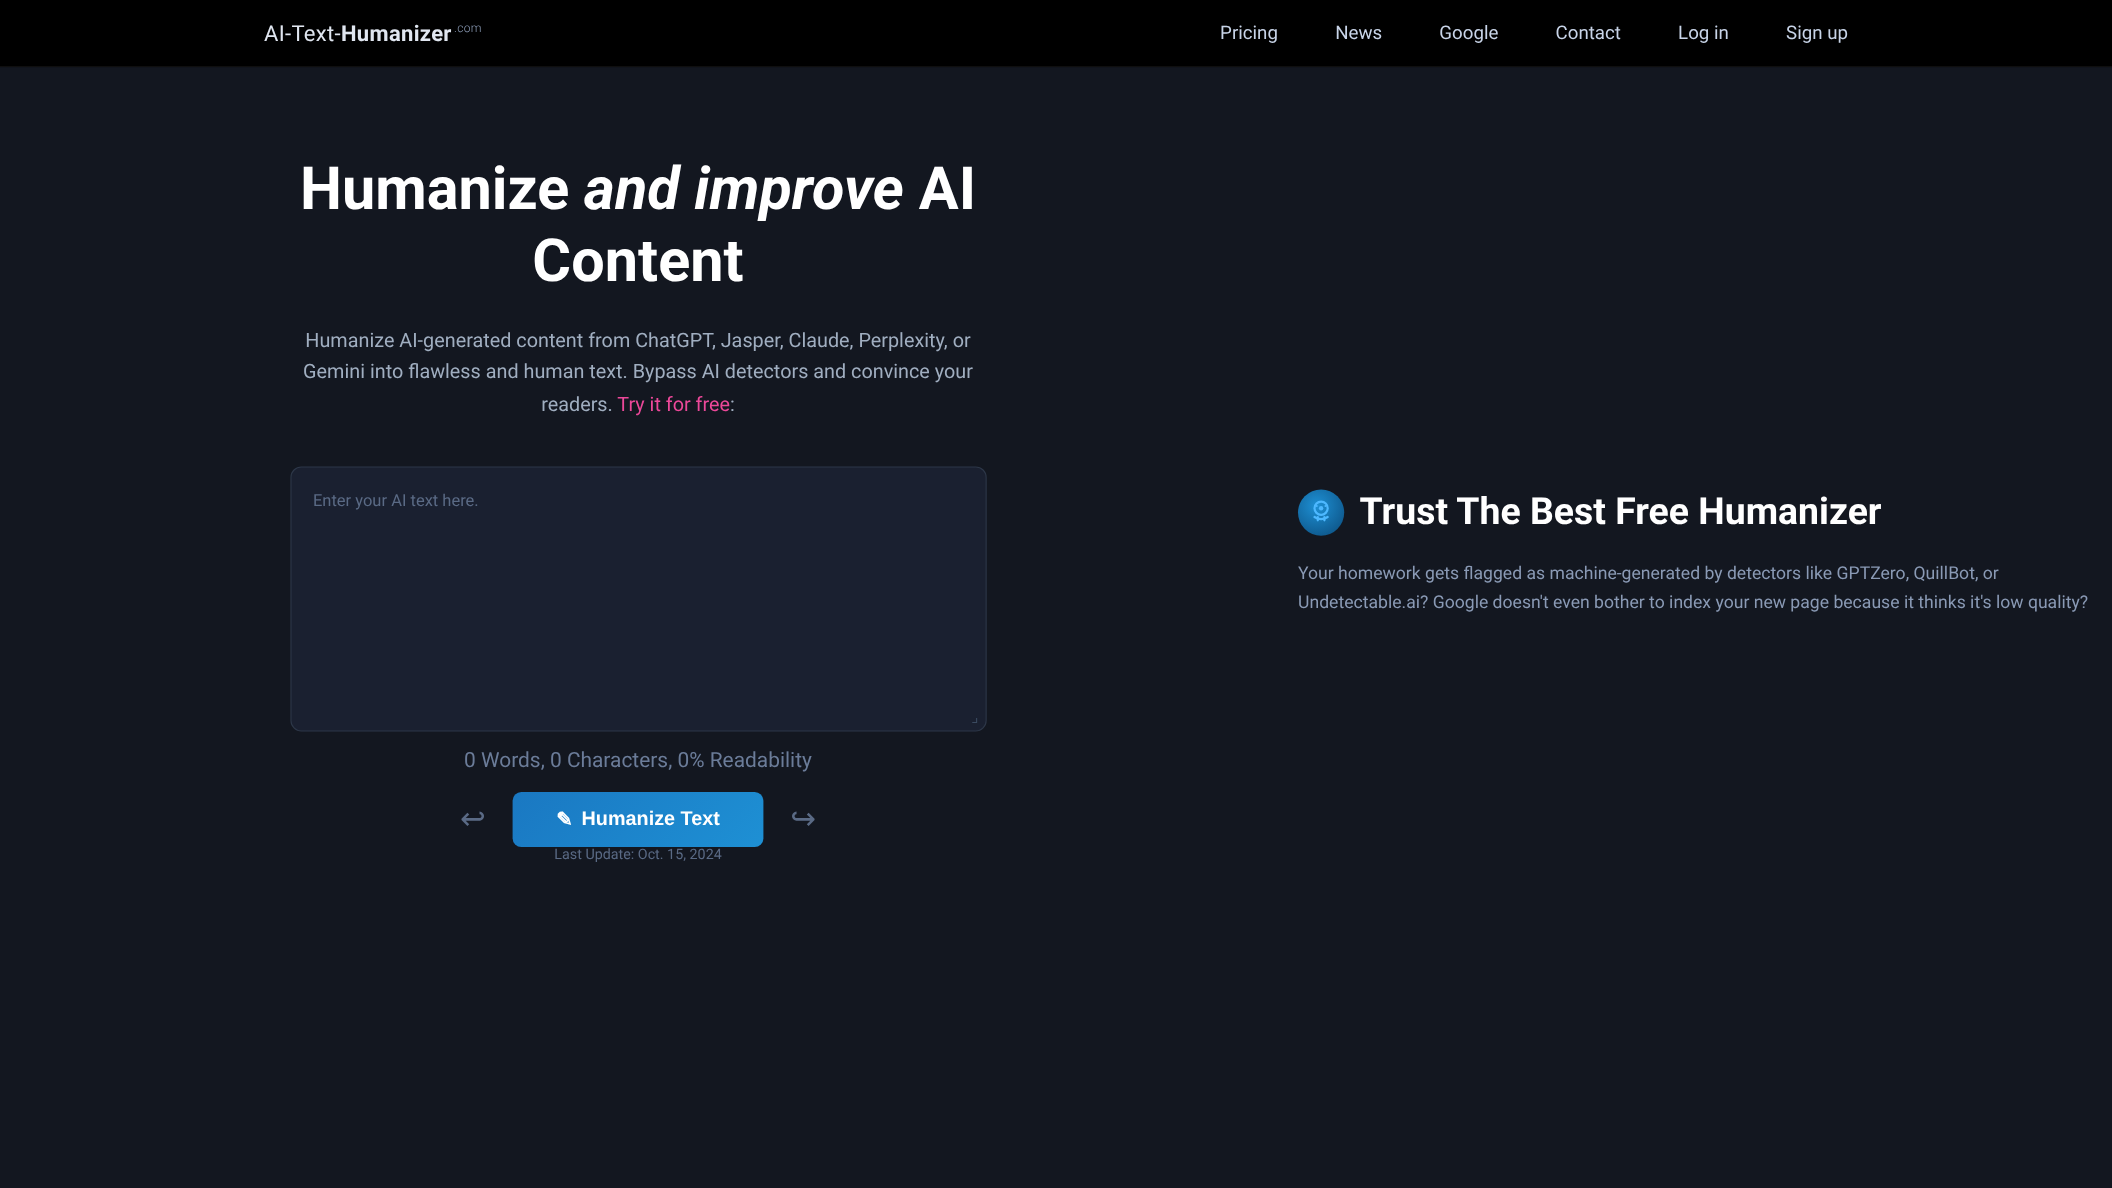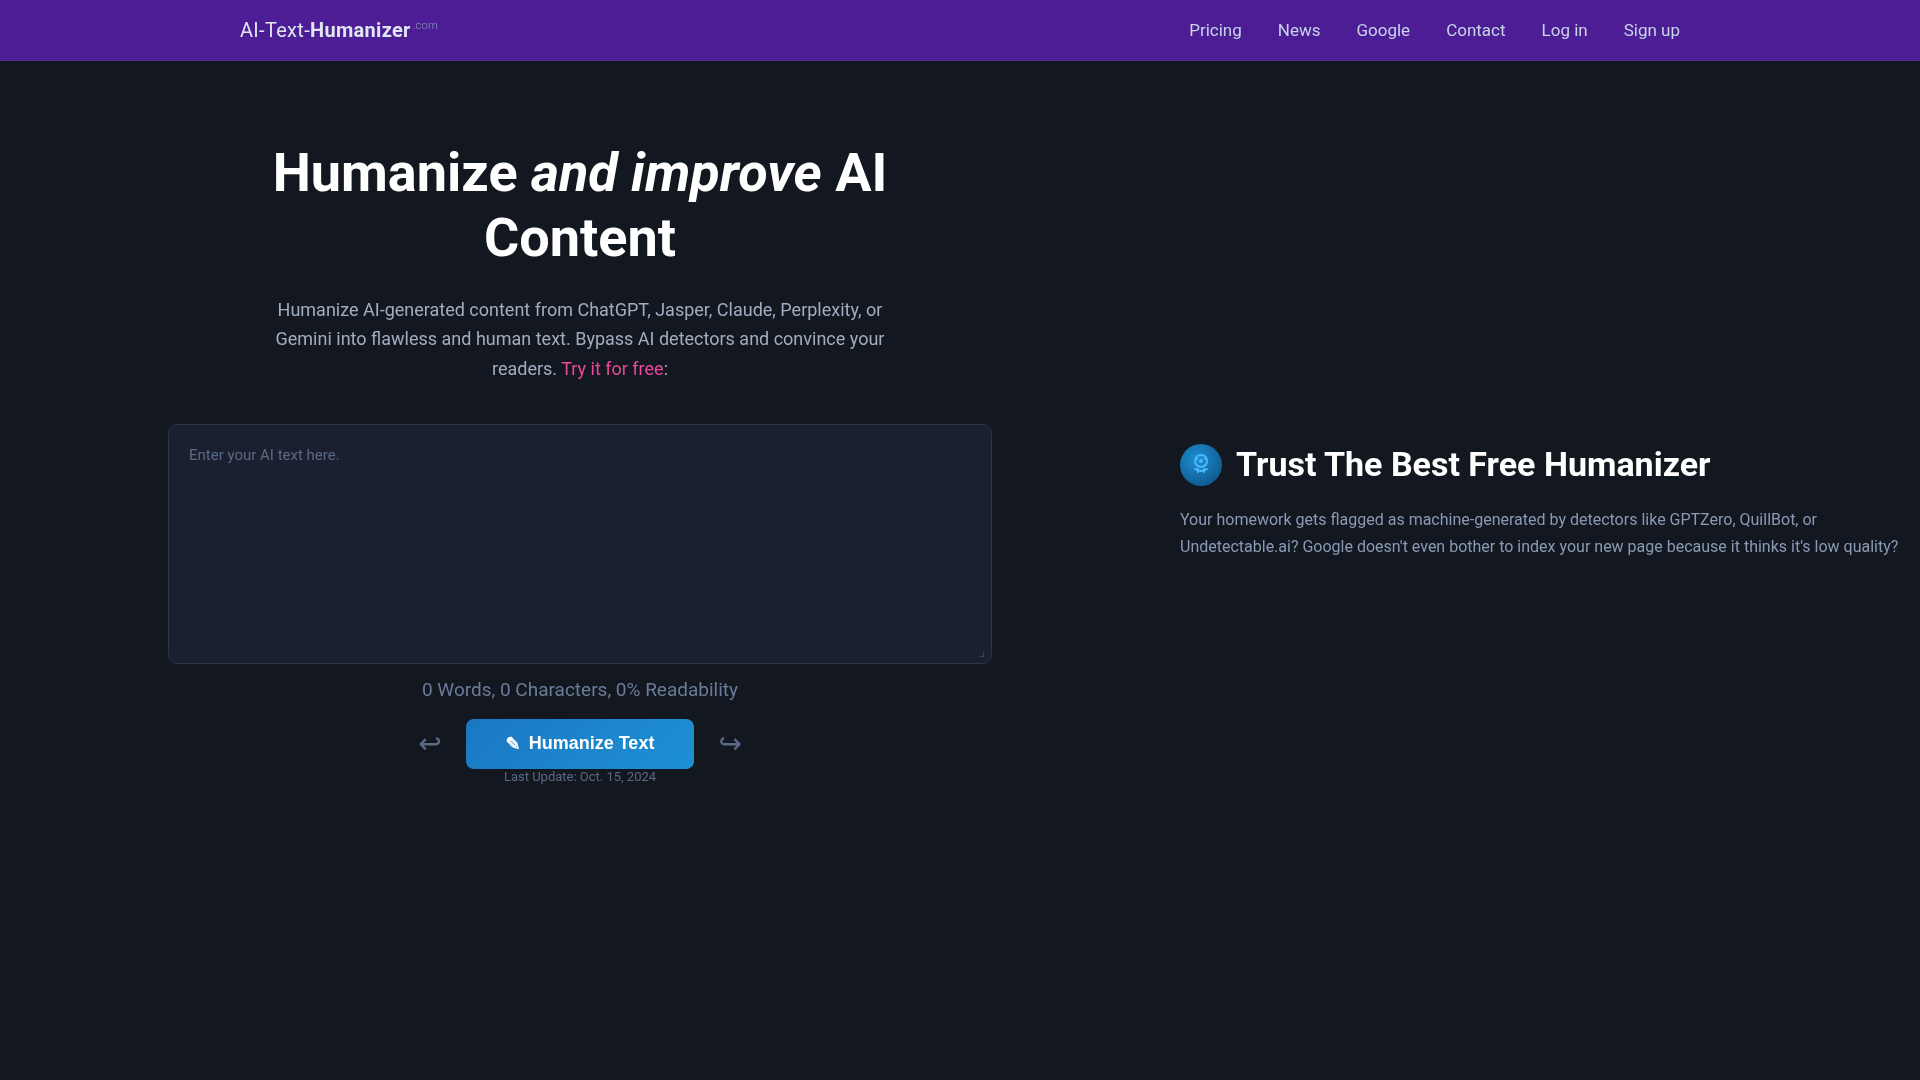--- a/index.html
+++ b/index.html
@@ -14,21 +14,21 @@
       font-family: -apple-system, BlinkMacSystemFont, 'Segoe UI', Roboto, Oxygen, sans-serif;
       min-height: 1080px;
       width: 1920px;
     }
 
     header {
       display: flex;
       align-items: center;
       justify-content: space-between;
       padding: 18px 240px;
-      background-color: #4c1d95;
+      background-color: #000000;
       border-bottom: 1px solid rgba(255,255,255,0.06);
     }
 
     .logo {
       display: flex;
       align-items: center;
     }
 
     .logo-text {
       font-size: 20px;
@@ -45,21 +45,21 @@
       font-size: 11px;
       color: #8a9ab5;
       margin-left: 2px;
       vertical-align: super;
       font-weight: 300;
     }
 
     nav {
       display: flex;
       align-items: center;
-      gap: 36px;
+      gap: 52px;
     }
 
     nav a {
       color: #c8d4e8;
       text-decoration: none;
       font-size: 17px;
       font-weight: 400;
       transition: color 0.2s;
     }
 
@@ -108,21 +108,21 @@
       margin-bottom: 8px;
     }
 
     .hero-subtitle strong {
       color: #ec4899;
       font-weight: 400;
     }
 
     .text-area-wrapper {
       margin-top: 32px;
-      width: 824px;
+      width: 633px;
       background-color: #1a2030;
       border: 1px solid #2d3748;
       border-radius: 10px;
       overflow: hidden;
     }
 
     .text-area-input {
       width: 100%;
       height: 210px;
       background-color: transparent;

